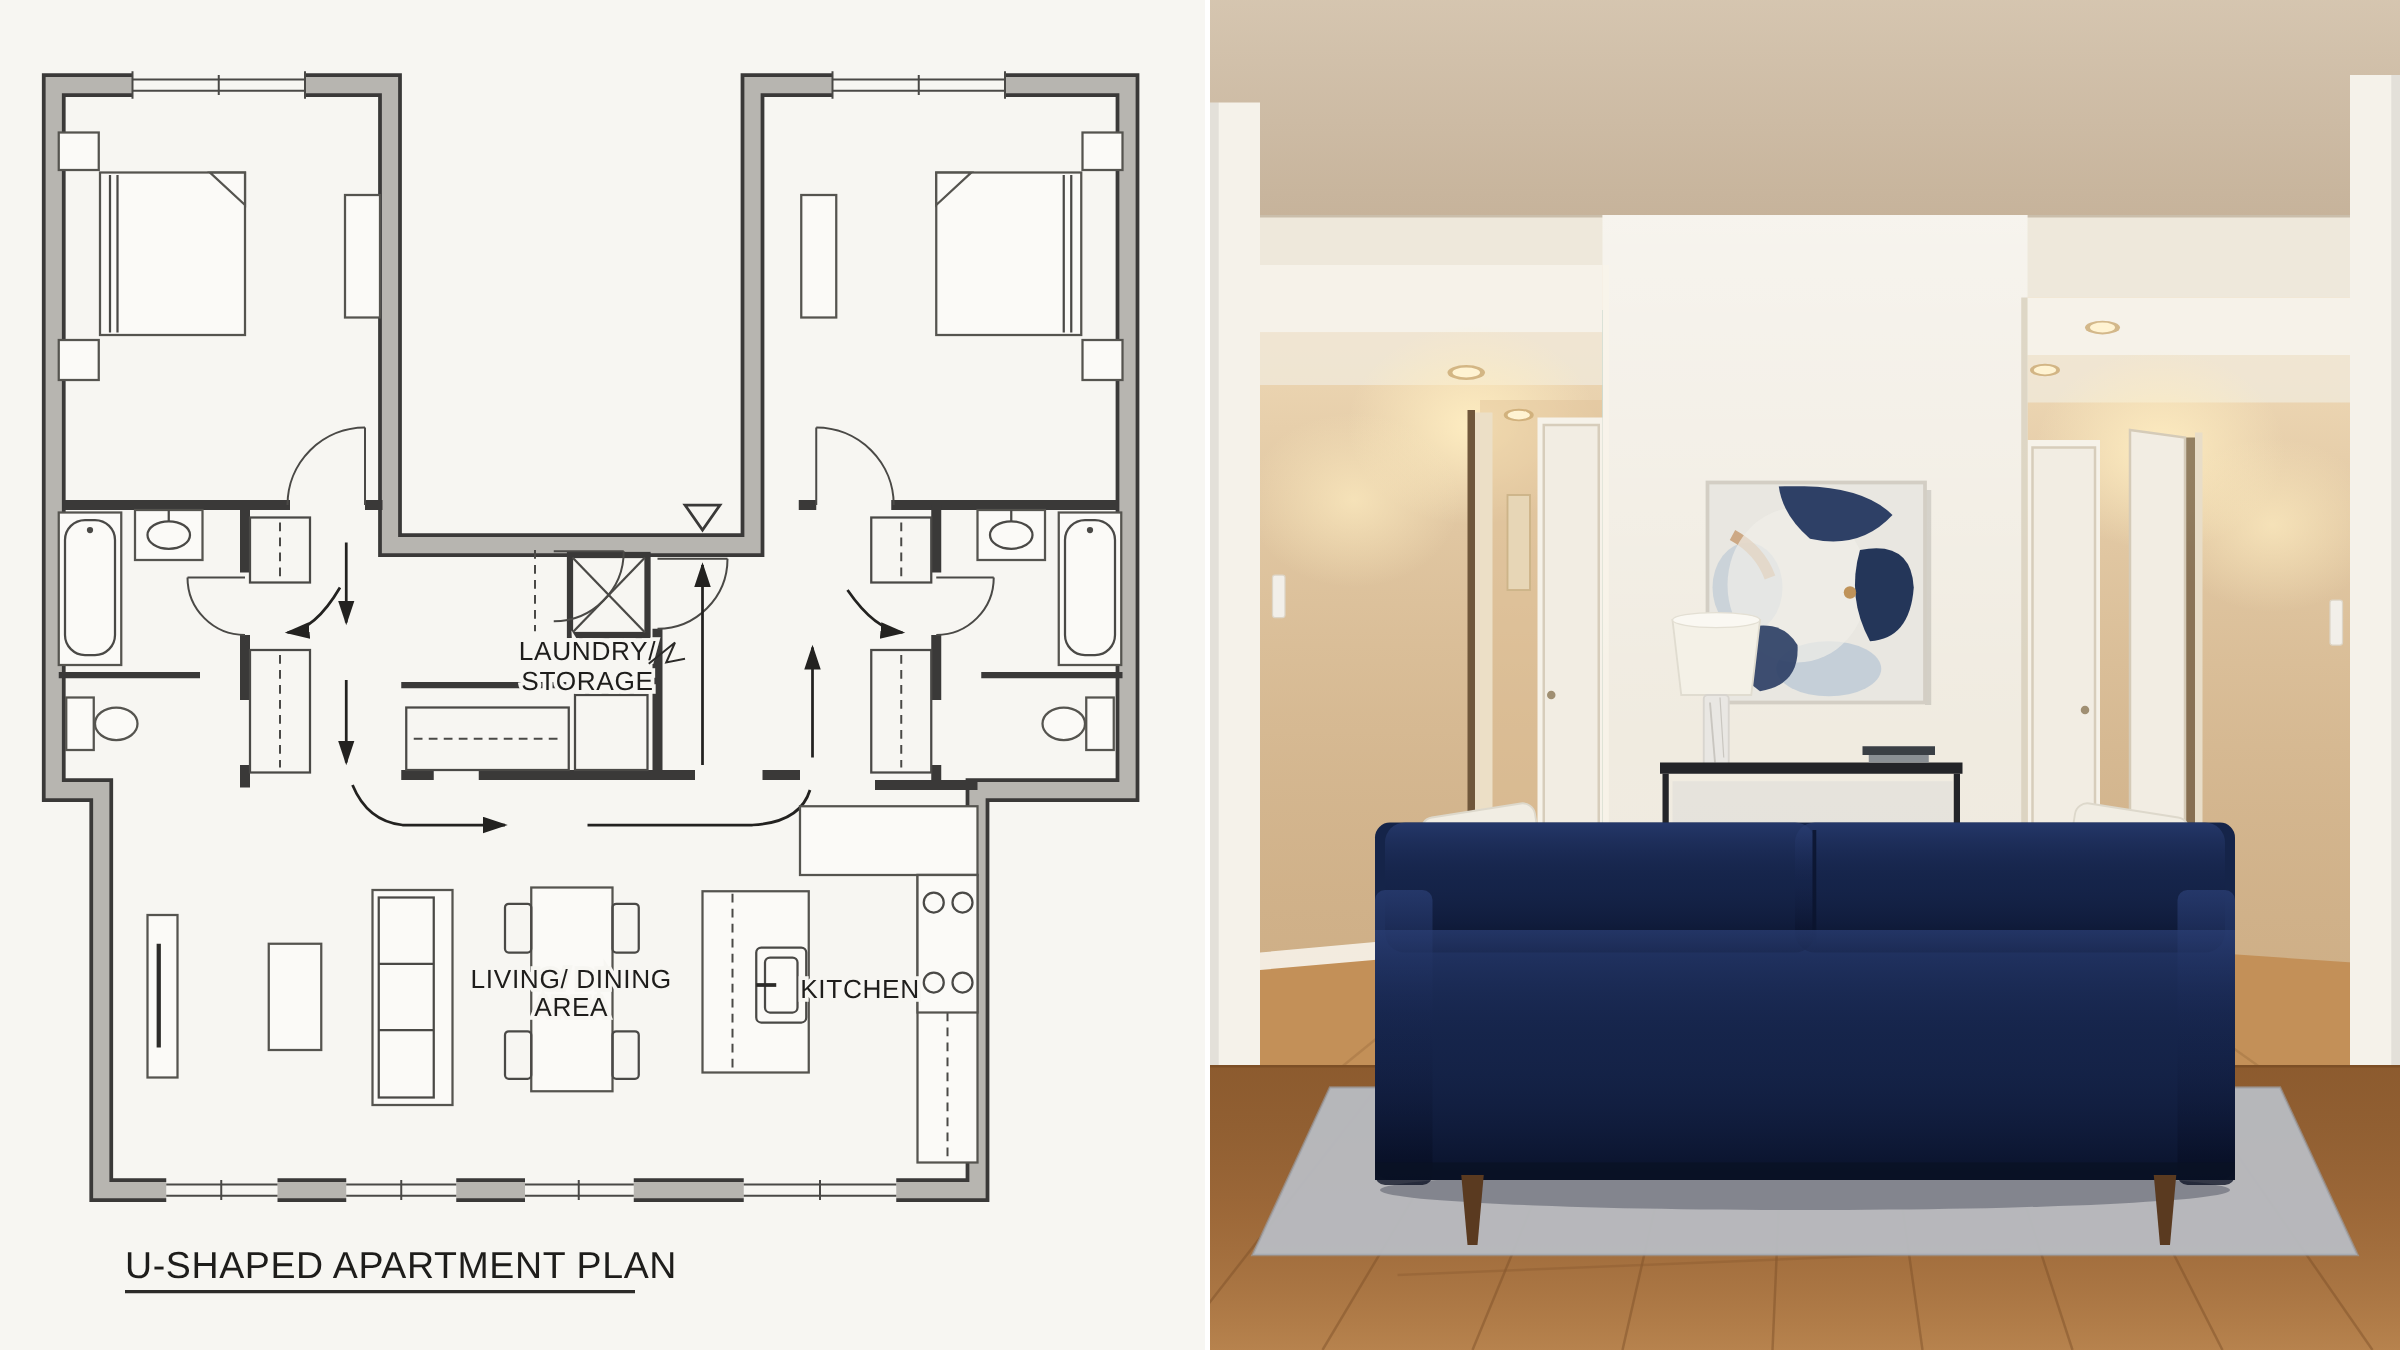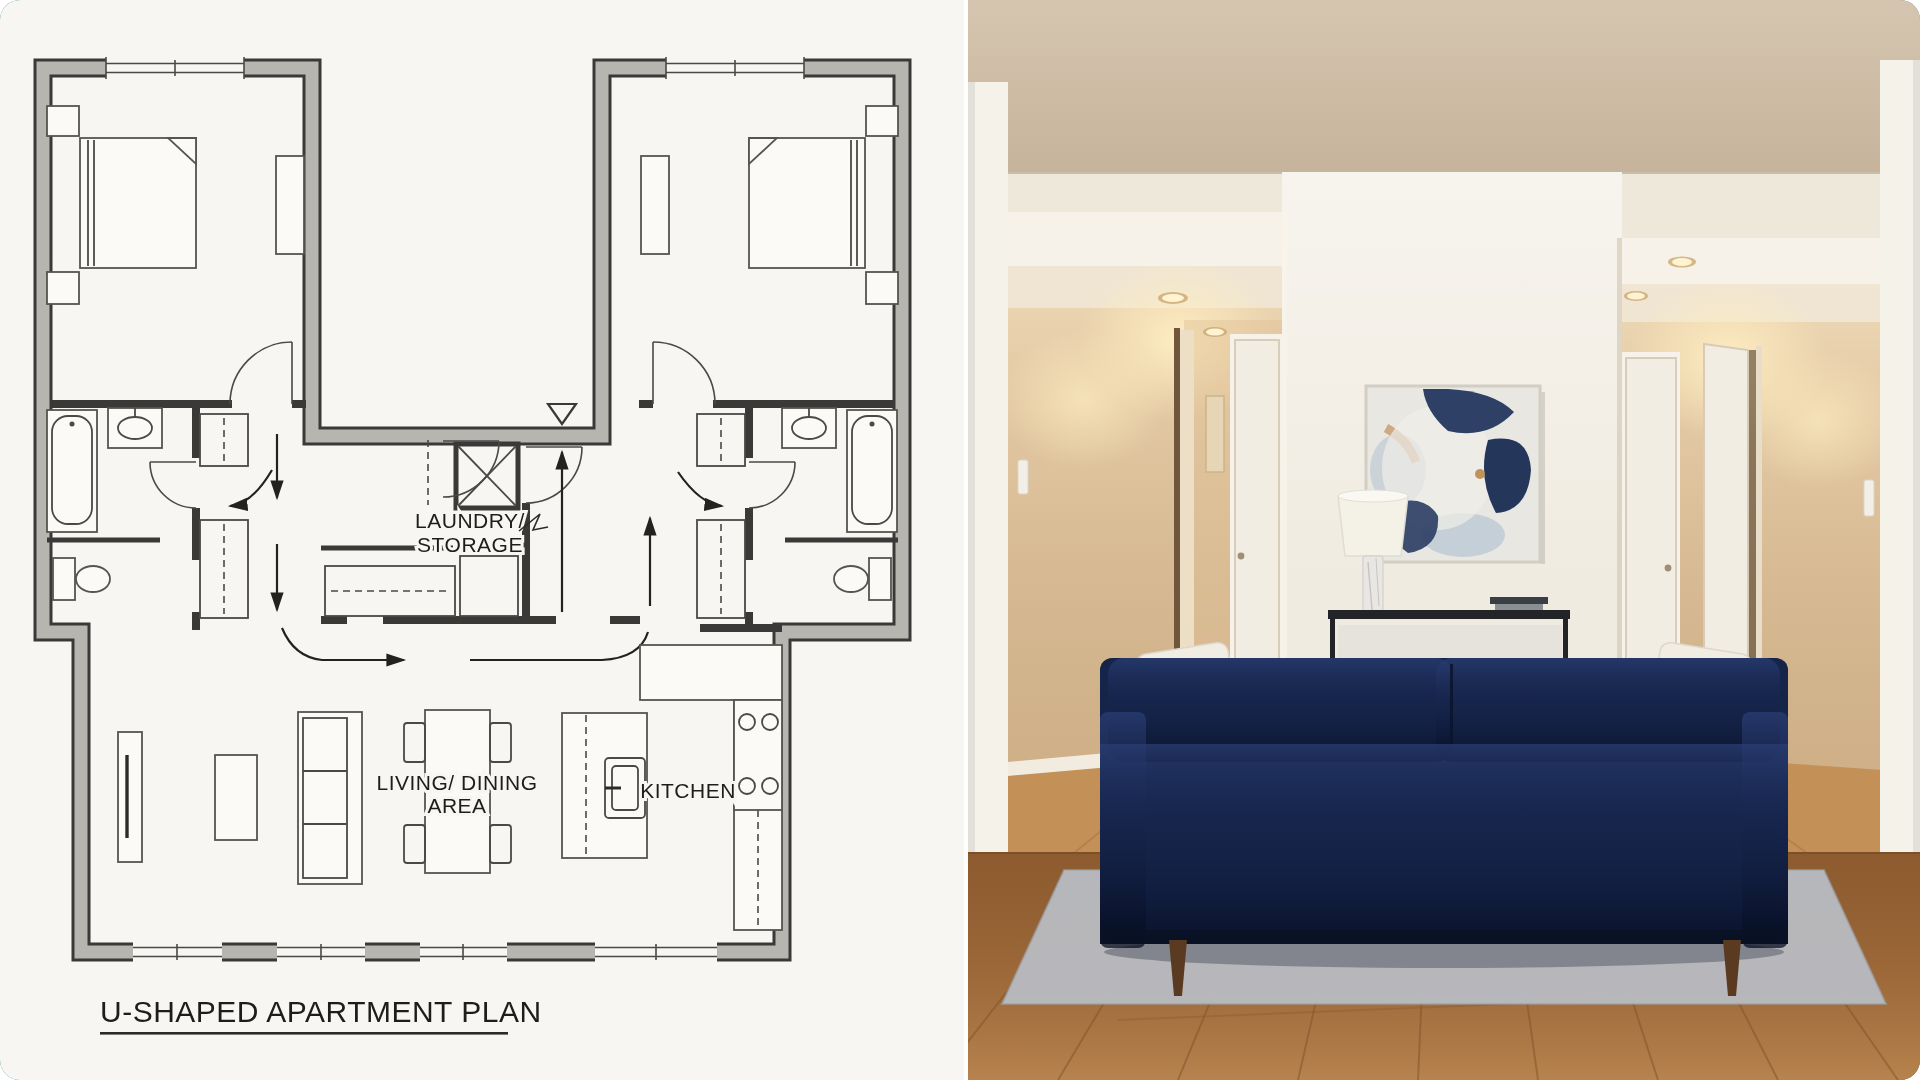--- a/index.html
+++ b/index.html
@@ -1,16 +1,16 @@
 <!DOCTYPE html>
 <html><head>
 <meta charset="utf-8">
 <style>
   html,body{margin:0;padding:0;background:#ffffff;}
-  .stage{width:1920px;height:1080px;display:flex;overflow:hidden;background:#0f766e;border-radius:20px;}
+  .stage{width:1920px;height:1080px;display:flex;overflow:hidden;background:#0f766e;}
   .plan-panel{width:964px;height:1080px;position:relative;}
   .gutter{width:4px;height:1080px;background:#ffffff;}
   .photo-panel{width:952px;height:1080px;position:relative;}
   svg{display:block;}
   text{font-family:"Liberation Sans",sans-serif;fill:#1e1d1b;}
   .lbl{font-size:21px;letter-spacing:.5px;paint-order:stroke;stroke:#f7f6f2;stroke-width:6px;}
   .title{font-size:30px;letter-spacing:.5px;}
   .thin{stroke:#4a4946;stroke-width:1.8;fill:none;}
   .furn{stroke:#55544f;stroke-width:1.8;fill:#fbfaf7;}
   .wallseg{stroke:#3a3938;stroke-width:8;fill:none;}

